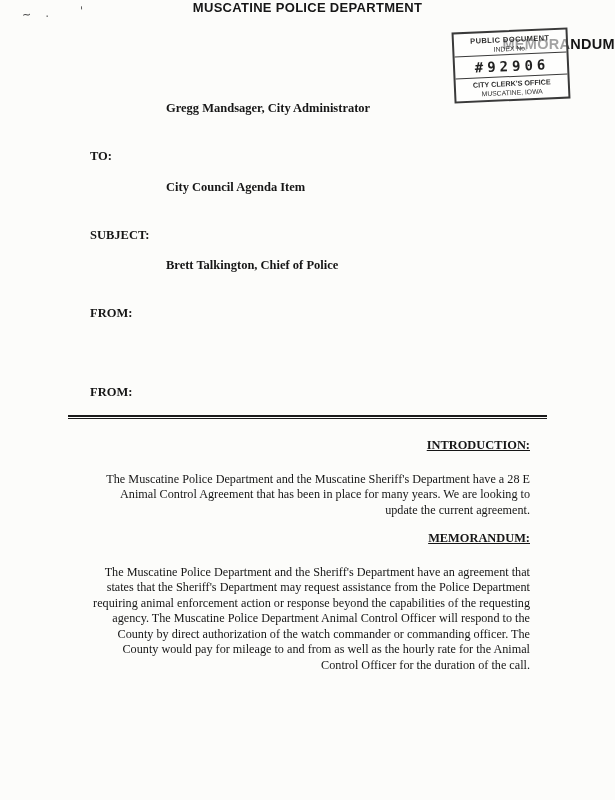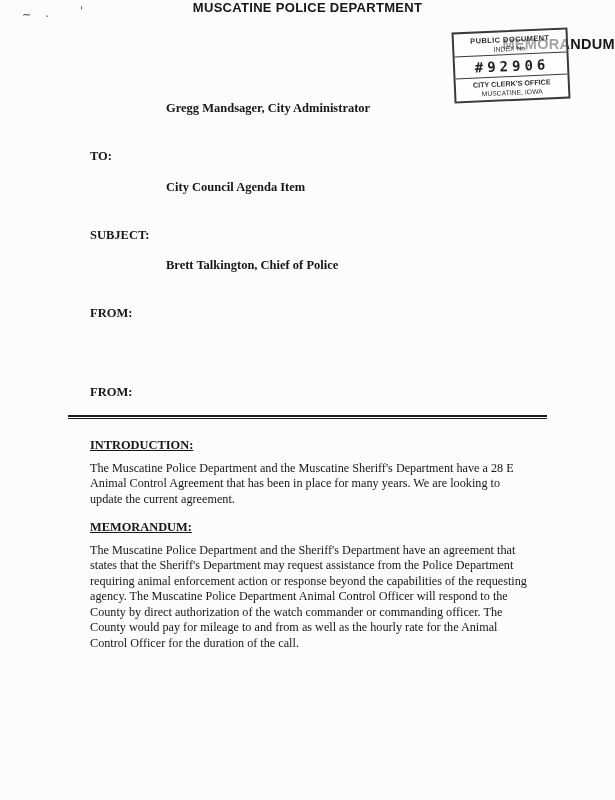--- a/index.html
+++ b/index.html
@@ -87,27 +87,27 @@
     height: 4px;
     border-top: 2.5px solid #1b1b1b;
     border-bottom: 1.5px solid #1b1b1b;
   }
   
   .sections {
     margin: 19px 85px 0 90px;
     font-size: 12.2px;
     line-height: 1.27;
   }
-  .section { margin-bottom: 13px; }
+  .section { margin-bottom: 13px; text-align: right; }
   .section-heading {
     font-weight: bold;
     text-decoration: underline;
     font-size: 12.4px;
   }
-  .section-body { margin-top: 7px; }
+  .section-body { margin-top: 18px; }
 </style>
 </head>
 <body>
 
 <div class="page">
 
   <div class="pen-marks">~.   '</div>
 
   <div class="stamp">
     <div class="stamp-top">

